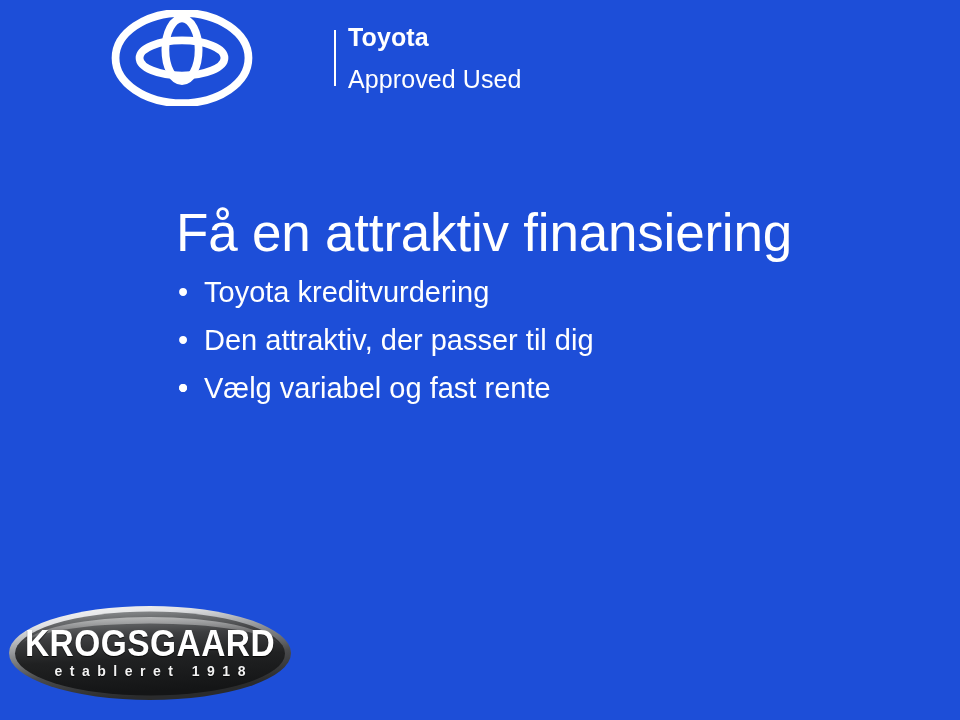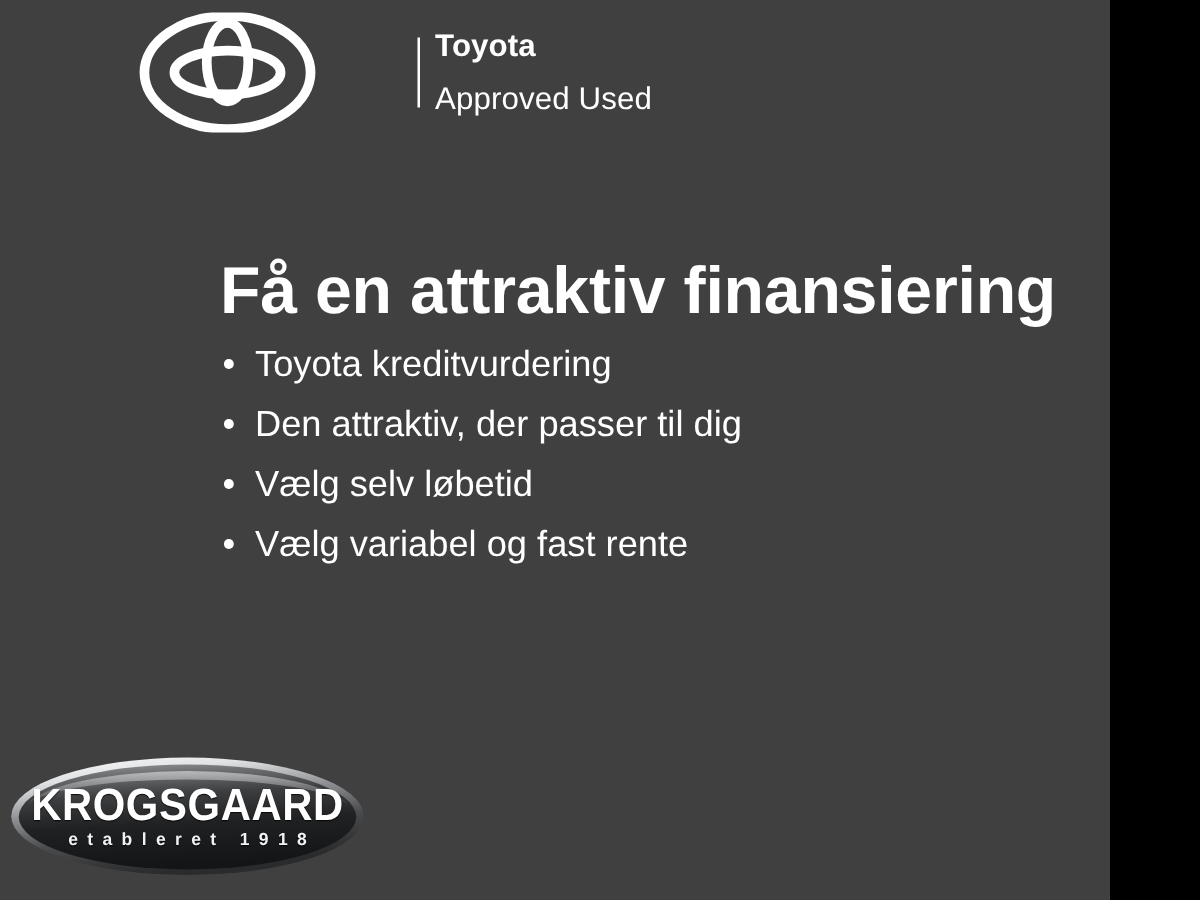--- a/index.html
+++ b/index.html
@@ -10,23 +10,23 @@
   body {
     width: 960px;
     height: 720px;
     overflow: hidden;
     font-family: "Liberation Sans", sans-serif;
     -webkit-font-smoothing: antialiased;
   }
 
   .slide {
     position: relative;
-    width: 888px;
+    width: 960px;
     height: 720px;
-    background: #404040;
+    background: #1d4ed8;
   }
 
   
   .brand-lockup {
     position: absolute;
     left: 40px;
     top: 26px;
     display: flex;
     align-items: center;
     height: 64px;
@@ -68,21 +68,21 @@
   
   .content {
     position: absolute;
     left: 176px;
     top: 204px;
     width: 700px;
   }
   .headline {
     color: #ffffff;
     font-size: 53px;
-    font-weight: 700;
+    font-weight: 400;
     letter-spacing: -0.2px;
     line-height: 1.1;
     white-space: nowrap;
     margin: 0 0 6px 0;
   }
   .bullet-list {
     list-style: none;
     margin: 0;
     padding: 0;
   }
@@ -175,21 +175,20 @@
       <li class="bullet-item">
         <span class="bullet-marker">•</span>
         <span>Toyota kreditvurdering</span>
       </li>
       <li class="bullet-item">
         <span class="bullet-marker">•</span>
         <span>Den attraktiv, der passer til dig</span>
       </li>
       <li class="bullet-item">
         <span class="bullet-marker">•</span>
-        <span>Vælg selv løbetid</span>
       </li>
       <li class="bullet-item">
         <span class="bullet-marker">•</span>
         <span>Vælg variabel og fast rente</span>
       </li>
     </ul>
   </div>
 
   <div class="krogsgaard-badge">
     <span>

